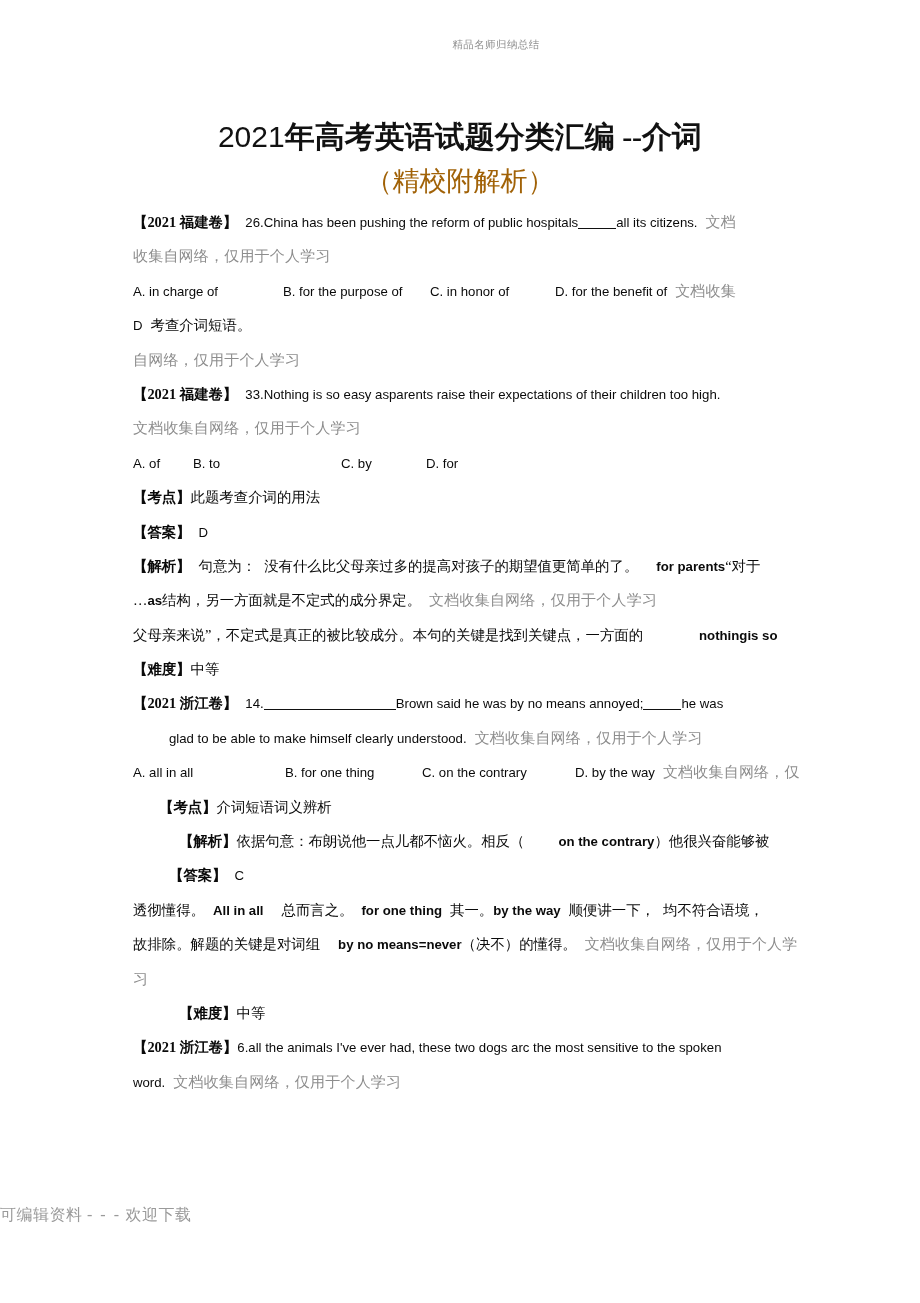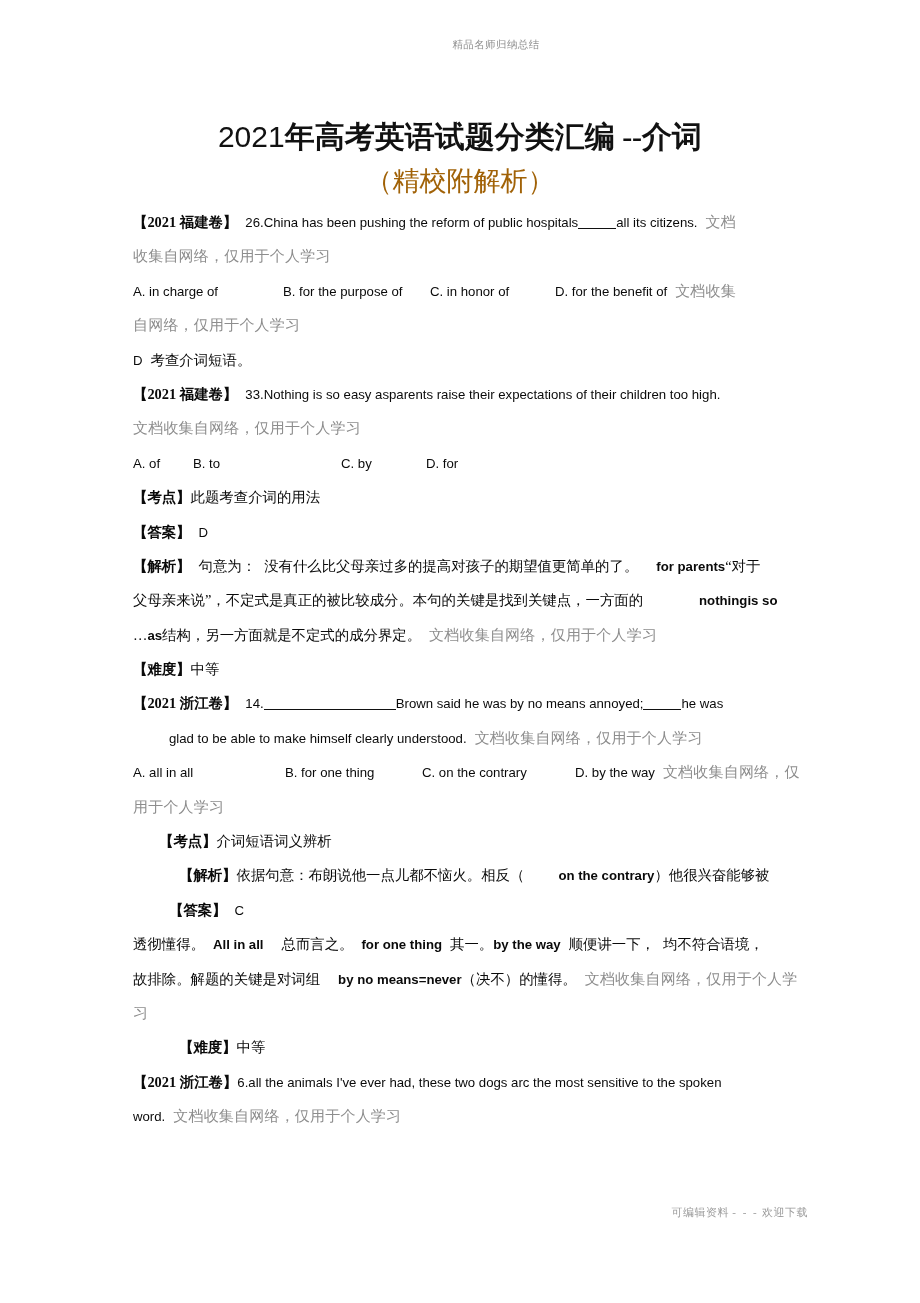--- a/index.html
+++ b/index.html
@@ -34,22 +34,22 @@
     color: #8e8e8e;
     letter-spacing: 0.4px;
     font-family: "Liberation Serif", "DejaVu Serif", serif;
     padding-left: 36px;
   }
   .page-footer {
     position: absolute;
     top: 1205px;
     left: 0;
     width: 808px;
-    text-align: right;
-    font-size: 11px;
+    text-align: left;
+    font-size: 16px;
     color: #9a9a9a;
     letter-spacing: 0.5px;
   }
   .page-footer .dashes { letter-spacing: 2px; }
 
   
   .doc-title {
     position: absolute;
     top: 118px;
     left: 0;
@@ -161,28 +161,28 @@
       <span class="cn-b">【2021 福建卷】</span><span class="sp-sm"></span><span class="en">26.</span><span class="en">China has been pushing the reform of public hospitals</span><span class="blank-s"></span><span class="en">all its citizens.</span><span class="sp-sm"></span><span class="wm">文档</span>
     </div>
     <div class="line">
       <span class="wm">收集自网络，仅用于个人学习</span>
     </div>
 
     <div class="line">
       <span class="en opt" style="width:150px">A. in charge of</span><span class="en opt" style="width:147px">B. for the purpose of</span><span class="en opt" style="width:125px">C. in honor of</span><span class="en opt">D. for the benefit of</span><span class="sp-sm"></span><span class="wm">文档收集</span>
     </div>
     <div class="line">
+      <span class="en">D</span><span class="sp-sm"></span><span class="cn">考查介词短语。</span>
+    </div>
+
+    <div class="line">
       <span class="wm">自网络，仅用于个人学习</span>
     </div>
 
     <div class="line">
-      <span class="en">D</span><span class="sp-sm"></span><span class="cn">考查介词短语。</span>
-    </div>
-
-    <div class="line">
       <span class="cn-b">【2021 福建卷】</span><span class="sp-sm"></span><span class="en">33.</span><span class="en">Nothing is so easy asparents raise their expectations of their children too high.</span>
     </div>
     <div class="line">
       <span class="wm">文档收集自网络，仅用于个人学习</span>
     </div>
 
     <div class="line">
       <span class="en opt" style="width:60px">A. of</span><span class="en opt" style="width:148px">B. to</span><span class="en opt" style="width:85px">C. by</span><span class="en opt">D. for</span>
     </div>
 
@@ -192,43 +192,40 @@
 
     <div class="line">
       <span class="cn-b">【答案】</span><span class="sp-sm"></span><span class="en">D</span>
     </div>
 
     <div class="line">
       <span class="cn-b">【解析】</span><span class="sp-sm"></span><span class="cn">句意为：</span><span class="sp-sm"></span><span class="cn">没有什么比父母亲过多的提高对孩子的期望值更简单的了。</span><span class="sp-md"></span><span class="en-b">for parents</span><span class="cn">“对于</span>
     </div>
 
     <div class="line">
+      <span class="cn">…</span><span class="en-b">as</span><span class="cn">结构，另一方面就是不定式的成分界定。</span><span class="sp-sm"></span><span class="wm">文档收集自网络，仅用于个人学习</span>
+    </div>
+
+    <div class="line">
       <span class="cn">父母亲来说”</span><span class="cn">，不定式是真正的被比较成分。本句的关键是找到关键点，一方面的</span><span class="sp-xl"></span><span class="en-b">nothingis so</span>
-    </div>
-
-    <div class="line">
-      <span class="cn">…</span><span class="en-b">as</span><span class="cn">结构，另一方面就是不定式的成分界定。</span><span class="sp-sm"></span><span class="wm">文档收集自网络，仅用于个人学习</span>
     </div>
 
     <div class="line">
       <span class="cn-b">【难度】</span><span class="cn">中等</span>
     </div>
 
     <div class="line">
       <span class="cn-b">【2021 浙江卷】</span><span class="sp-sm"></span><span class="en">14.</span><span class="blank-l"></span><span class="en">Brown said he was by no means annoyed;</span><span class="blank-s"></span><span class="en">he was</span>
     </div>
     <div class="line indent-2">
       <span class="en">glad to be able to make himself clearly understood.</span><span class="sp-sm"></span><span class="wm">文档收集自网络，仅用于个人学习</span>
     </div>
 
     <div class="line">
       <span class="en opt" style="width:152px">A. all in all</span><span class="en opt" style="width:137px">B. for one thing</span><span class="en opt" style="width:153px">C. on the contrary</span><span class="en opt">D. by the way</span><span class="sp-sm"></span><span class="wm">文档收集自网络，仅</span>
-    </div>
-    <div class="line">
-      <span class="wm">用于个人学习</span>
     </div>
 
     <div class="line indent-1">
       <span class="cn-b">【考点】</span><span class="cn">介词短语词义辨析</span>
     </div>
 
     <div class="line indent-3">
       <span class="cn-b">【解析】</span><span class="cn">依据句意：布朗说他一点儿都不恼火。相反（</span><span class="sp-lg"></span><span class="en-b">on the contrary</span><span class="cn">）他很兴奋能够被</span>
     </div>
 

